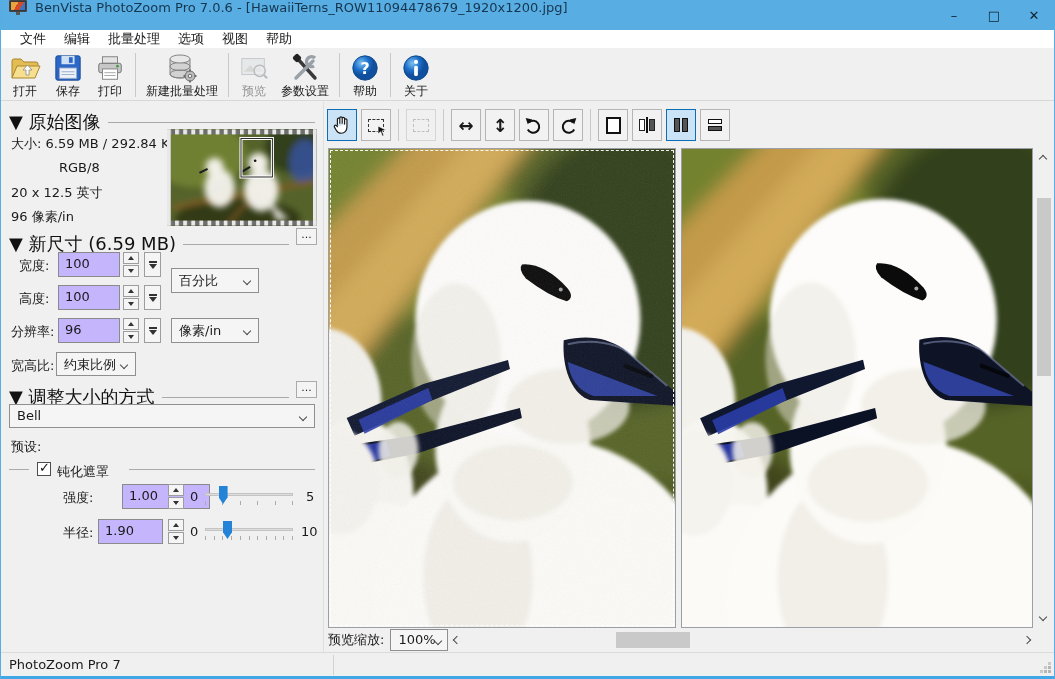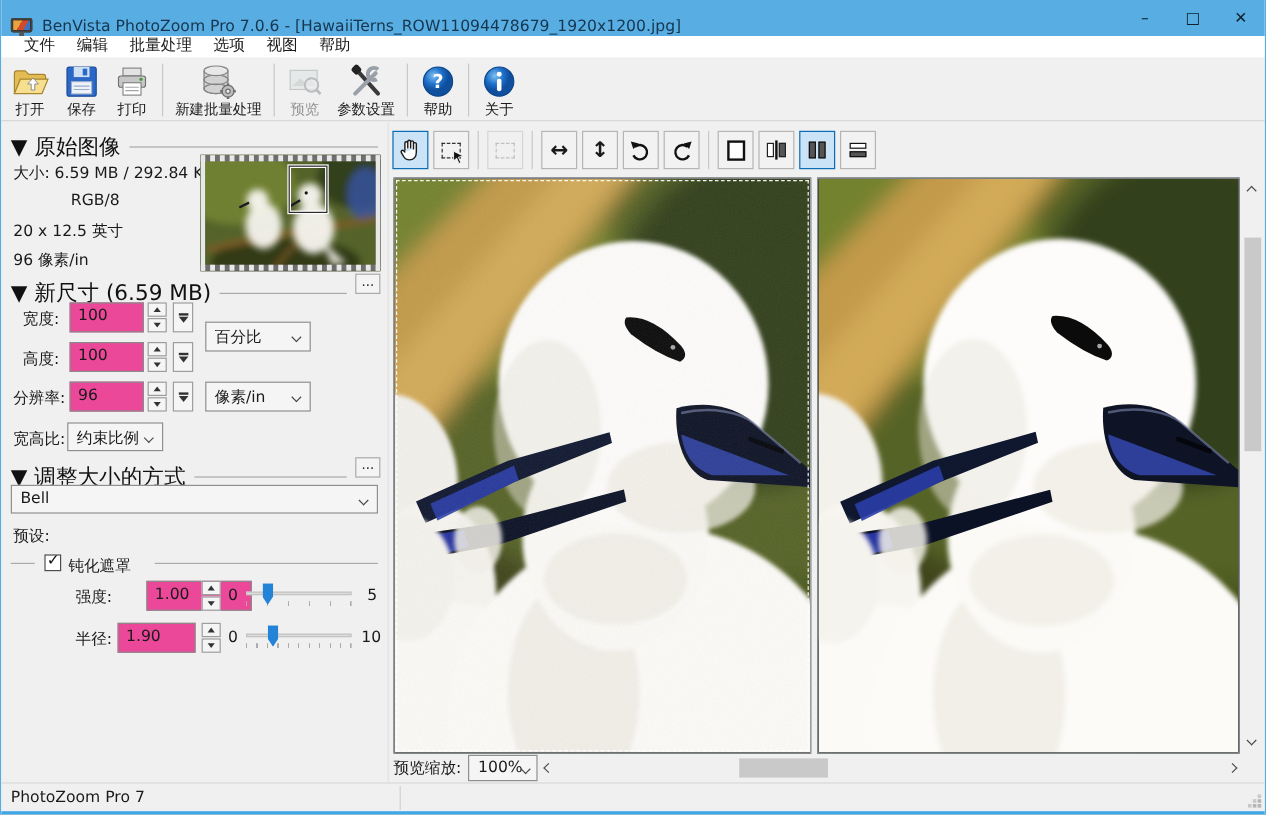--- a/index.html
+++ b/index.html
@@ -6,21 +6,21 @@
   *{box-sizing:border-box;}
   .window{
     position:relative;width:1055px;height:679px;
     font-family:"DejaVu Sans","Liberation Sans",sans-serif;
     font-size:13px;color:#1a1a1a;background:#f0f0f0;
     border-left:1px solid #55ade3;border-right:1px solid #55ade3;
     overflow:hidden;
   }
   
   .titlebar{position:absolute;left:0;top:0;width:100%;height:30px;background:#58ade3;
-    display:flex;align-items:flex-end;padding-left:8px;color:#15364e;}
+    display:flex;align-items:flex-start;padding-left:8px;color:#15364e;}
   .app-icon{width:18px;height:15px;position:relative;margin-right:8px;}
   .app-icon .mon{position:absolute;left:0;top:0;width:18px;height:12px;background:#2b2b2b;border-radius:2px;
     box-shadow:inset 0 0 0 1.5px #444;}
   .app-icon .pic{position:absolute;left:2px;top:2px;width:14px;height:8px;background:linear-gradient(120deg,#e8a33d 0 40%,#d14a2a 40% 70%,#3a74c9 70%);}
   .app-icon .stand{position:absolute;left:7px;top:12px;width:4px;height:3px;background:#555;}
   .title-text{font-size:13px;white-space:nowrap;}
   .win-controls{position:absolute;right:0;top:0;height:30px;display:flex;}
   .win-btn{width:40px;height:30px;display:flex;align-items:center;justify-content:center;
     font-size:13px;color:#10222e;cursor:default;}
   
@@ -42,21 +42,21 @@
   .previewarea{position:absolute;left:322px;top:0;width:731px;height:550px;border-left:1px solid #e0e0e0;}
   
   .sec-header{position:absolute;left:8px;display:flex;align-items:center;font-size:18px;color:#111;white-space:nowrap;}
   .sec-header .rule{height:1px;background:#a9a9a9;flex:1 0 10px;margin-left:7px;}
   .info-line{position:absolute;left:10px;font-size:13px;white-space:nowrap;}
   .thumb{position:absolute;left:166px;top:27px;width:150px;height:97px;background:#222;}
   .thumb svg{display:block;}
   .more-btn{position:absolute;width:21px;height:17px;background:#f4f4f4;border:1px solid #aaaaaa;
     font-size:11px;line-height:12px;text-align:center;color:#222;}
   .field-label{position:absolute;font-size:13px;white-space:nowrap;}
-  .txt-input{position:absolute;height:25px;background:#ec4899;border:1px solid #8a8a8a;
+  .txt-input{position:absolute;height:25px;background:#c4b5fd;border:1px solid #8a8a8a;
     font-size:13px;padding:3px 4px 0 6px;}
   .spinner{position:absolute;width:16px;height:25px;display:flex;flex-direction:column;gap:1px;}
   .spin-btn{flex:1;background:#f5f5f5;border:1px solid #9d9d9d;position:relative;}
   .spin-btn i{position:absolute;left:50%;top:50%;transform:translate(-50%,-50%);width:0;height:0;}
   .spin-btn.up i{border-left:3.5px solid transparent;border-right:3.5px solid transparent;border-bottom:4px solid #333;}
   .spin-btn.dn i{border-left:3.5px solid transparent;border-right:3.5px solid transparent;border-top:4px solid #333;}
   .flat-btn{position:absolute;width:17px;height:25px;background:#f5f5f5;border:1px solid #9d9d9d;
     display:flex;flex-direction:column;align-items:center;justify-content:center;gap:1px;}
   .flat-btn .bar{width:8px;height:2px;background:#333;}
   .flat-btn .tri{width:0;height:0;border-left:4px solid transparent;border-right:4px solid transparent;border-top:5px solid #333;}

